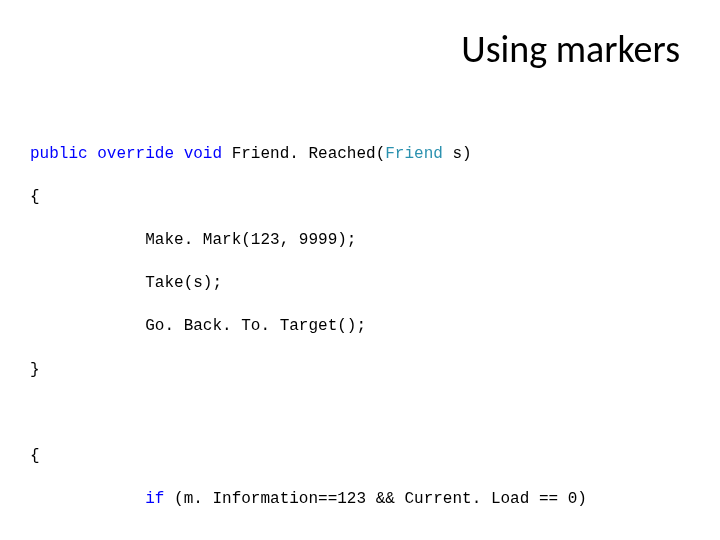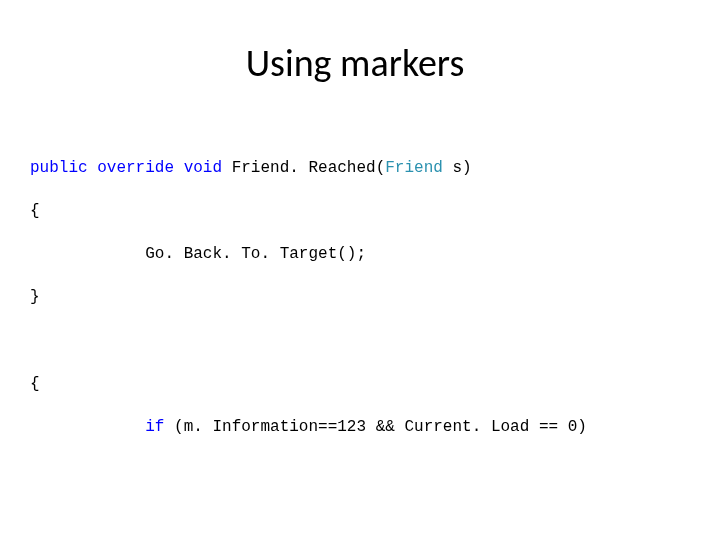--- a/index.html
+++ b/index.html
@@ -1,31 +1,33 @@
 <!DOCTYPE html>
 <html><head>
 <meta charset="utf-8">
 <style>
   * { margin: 0; padding: 0; box-sizing: border-box; }
   html, body { width: 720px; height: 540px; background: #fff; font-family: Calibri, Arial, sans-serif; }
   .slide { width: 720px; height: 540px; padding: 20px 40px 20px 30px; }
-  .title { font-size: 38px; text-align: center; color: #000; margin-top: 20px; margin-bottom: 50px; font-weight: 400; }
+  .title { font-size: 38px; text-align: right; color: #000; margin-top: 6px; margin-bottom: 50px; font-weight: 400; }
   .code { font-family: Consolas, "Courier New", monospace; font-size: 16px; line-height: 1.35; color: #000; white-space: pre; }
   .kw { color: #0000ff; }
   .type { color: #2b91af; }
 </style>
 </head>
 <body>
 
 <div class="slide">
   <h1 class="title">Using markers</h1>
 
   <div class="code">
 <div><span class="kw">public override void</span><span> Friend. Reached(</span><span class="type">Friend</span><span> s)</span></div>
 <div>{</div>
+<div>            Make. Mark(123, 9999);</div>
+<div>            Take(s);</div>
 <div>            Go. Back. To. Target();</div>
 <div>}</div>
 <div>​</div>
 <div>{</div>
 <div><span>            </span><span class="kw">if</span><span> (m. Information==123 &amp;&amp; Current. Load == 0)</span></div>
 
 
 
   </div>
 </div>

